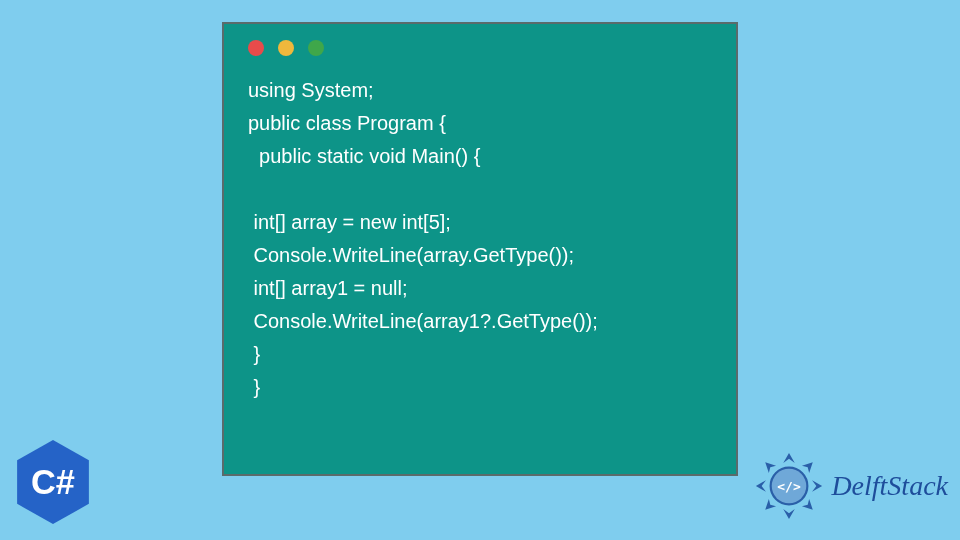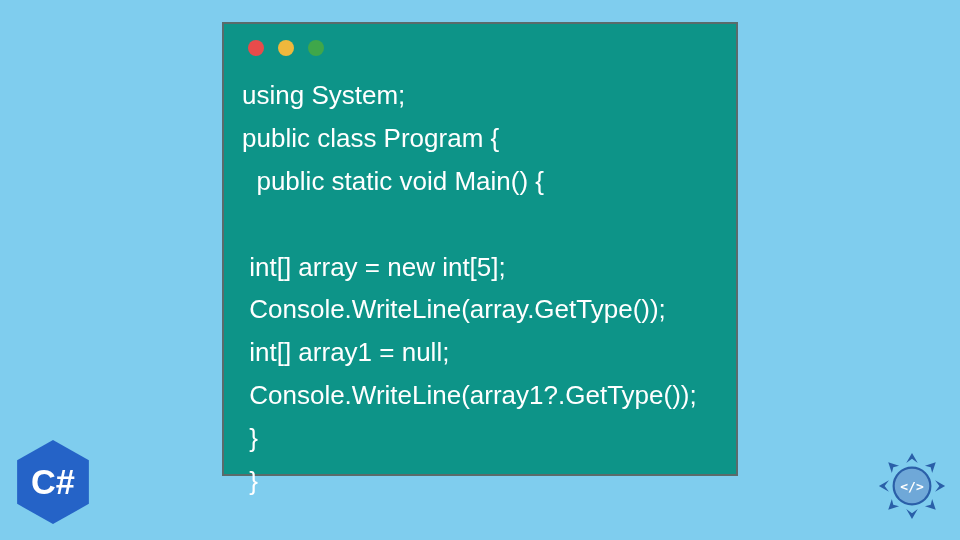--- a/index.html
+++ b/index.html
@@ -30,24 +30,25 @@
   .dot {
     width: 16px;
     height: 16px;
     border-radius: 50%;
   }
   .dot-red { background: #e84b4b; }
   .dot-yellow { background: #f0b83c; }
   .dot-green { background: #3fa74a; }
   .code-block {
     color: #ffffff;
-    font-size: 26px;
+    font-size: 20px;
     line-height: 1.65;
     white-space: pre;
     font-family: Arial, Helvetica, sans-serif;
+    margin-left: 6px;
   }
   .csharp-badge {
     position: absolute;
     left: 14px;
     bottom: 14px;
     width: 78px;
     height: 88px;
   }
   .delftstack {
     position: absolute;
@@ -108,13 +109,14 @@
         <polygon points="17,17 32,22 24,24 22,32"></polygon>
         <polygon points="83,17 78,32 76,24 68,22"></polygon>
         <polygon points="17,83 22,68 24,76 32,78"></polygon>
         <polygon points="83,83 68,78 76,76 78,68"></polygon>
       </g>
       <circle cx="50" cy="50" r="24" fill="none" stroke="#2a5fa8" stroke-width="6"></circle>
       <circle cx="50" cy="50" r="24" fill="#6fa8d8"></circle>
       <text x="50" y="57" text-anchor="middle" fill="#ffffff" font-size="18" font-weight="700" font-family="monospace">&lt;/&gt;</text>
     </svg>
   </span>
+  <span class="delft-text">DelftStack</span>
 </div>
 
 </body></html>

